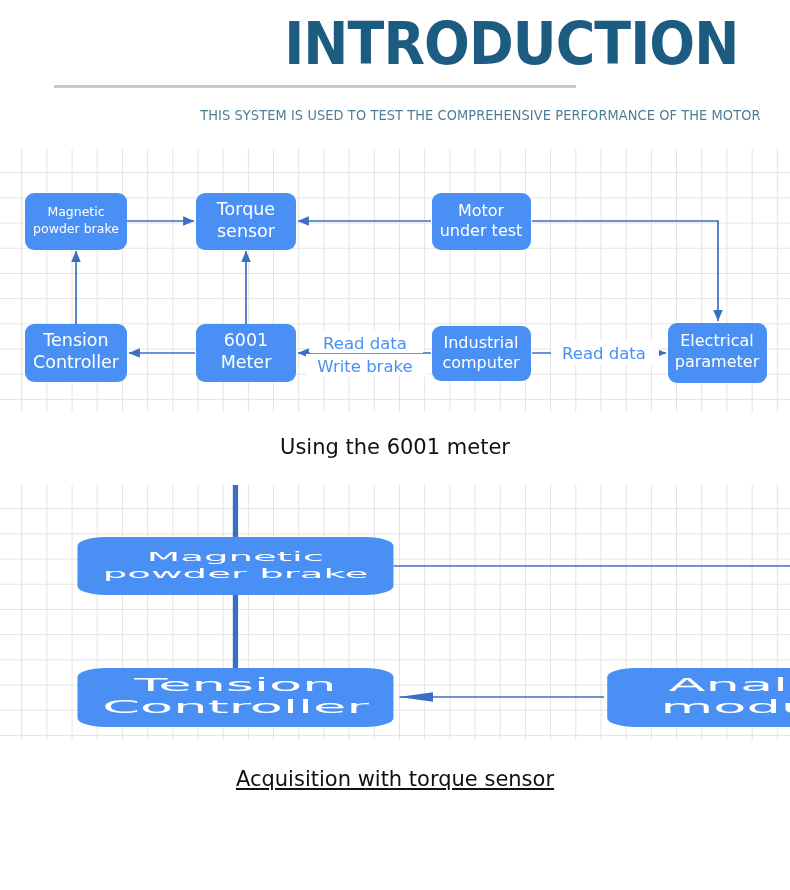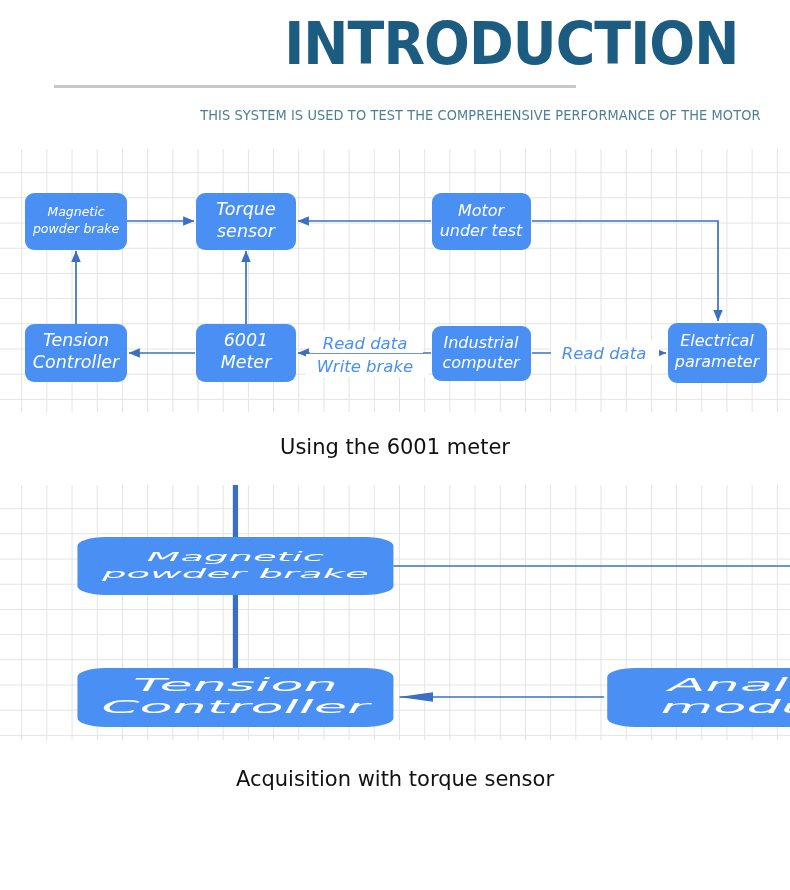--- a/index.html
+++ b/index.html
@@ -44,21 +44,20 @@
     color: #4d7e96;
     transform: scaleX(0.96);
     transform-origin: left center;
     white-space: nowrap;
   }
 
   
   .diagram-wrap {
     position: relative;
     width: 652px;
-    font-style: italic;
   }
   .diagram-grid {
     position: absolute;
     left: 0;
     top: 0;
     width: 790px;
     background-color: #ffffff;
     background-image:
       linear-gradient(to right, #e3e3e3 1px, transparent 1px),
       linear-gradient(to bottom, #e3e3e3 1px, transparent 1px);
@@ -91,21 +90,21 @@
     font-size: 16.5px;
   }
   .edge-text.anchor-mid { text-anchor: middle; }
   .caption {
     text-align: center;
     font-size: 21px;
     color: #111111;
     font-family: "DejaVu Sans", "Liberation Sans", sans-serif;
   }
   #caption-1 { margin-top: 14px; }
-  #caption-2 { margin-top: 22px; }
+  #caption-2 { margin-top: 22px; text-decoration: underline; }
 </style>
 </head>
 <body>
 
 <div class="header">
   <div class="page-title">INTRODUCTION</div>
   <div class="title-divider"></div>
   <div class="page-subtitle">THIS SYSTEM IS USED TO TEST THE COMPREHENSIVE PERFORMANCE OF THE MOTOR</div>
 </div>
 

